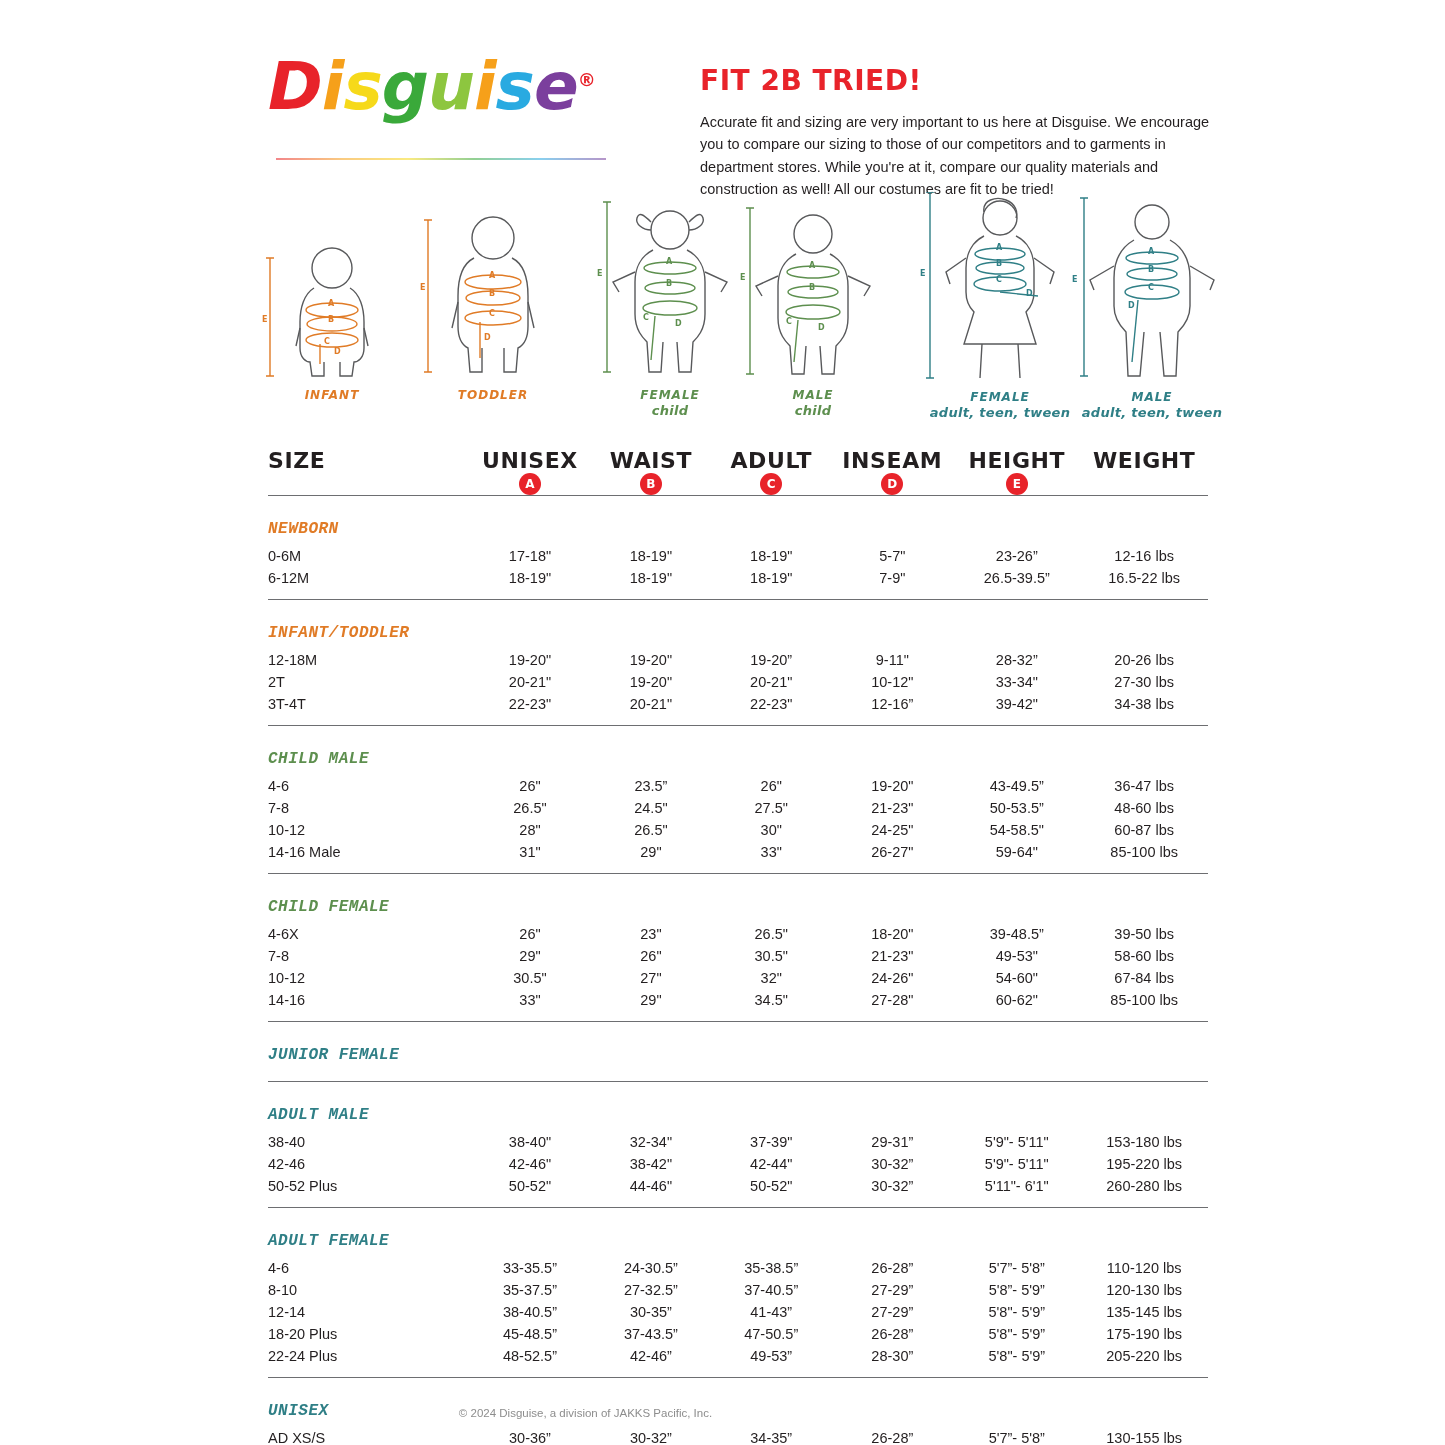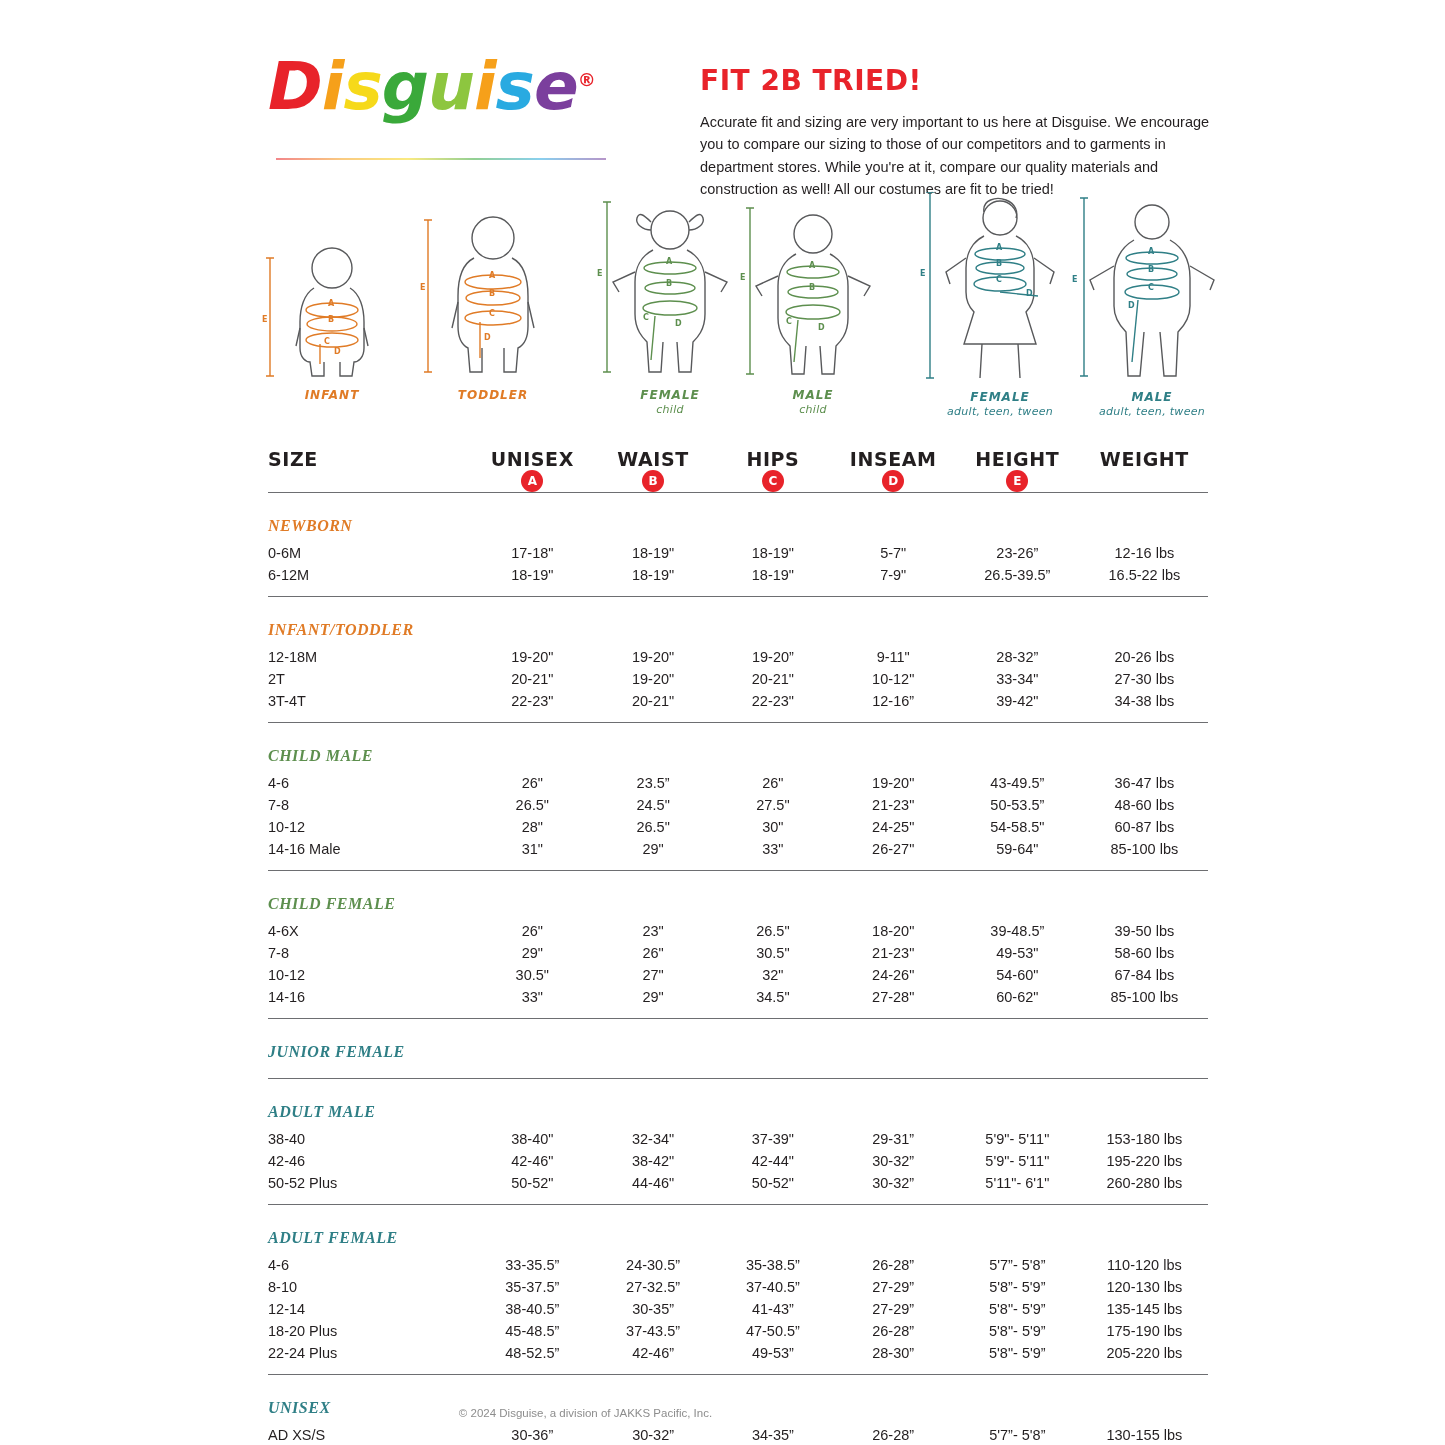--- a/index.html
+++ b/index.html
@@ -116,23 +116,23 @@
   .fig-caption {
     font-family: "DejaVu Sans", sans-serif;
     font-weight: bold;
     font-style: italic;
     font-size: 12px;
     letter-spacing: 1px;
     margin-top: 2px;
   }
   .fig-sub {
     font-family: "DejaVu Sans", sans-serif;
-    font-weight: normal;
+    font-weight: bold;
     font-style: italic;
-    font-size: 11px;
+    font-size: 13px;
     letter-spacing: .3px;
     margin-top: 1px;
   }
   .cap-orange { color: #e07b26; }
   .cap-green { color: #5d8f4e; }
   .cap-teal { color: #2f7f86; }
 
   
   .table-wrap {
     position: absolute;
@@ -150,42 +150,42 @@
     vertical-align: top;
   }
   .col-size { width: 215px; text-align: left; }
   .col-v { width: 124px; text-align: center; }
   .col-h { width: 130px; text-align: center; }
   .col-w { width: 130px; text-align: center; }
 
   .head-row th {
     font-family: "DejaVu Sans", sans-serif;
     font-weight: bold;
-    font-size: 19px;
+    font-size: 22px;
     letter-spacing: .6px;
     padding-bottom: 6px;
     color: #231f20;
   }
   .head-row th.col-size { text-align: left; }
   .badge-row td { padding-bottom: 14px; }
   .badge {
     display: inline-block;
     width: 22px; height: 22px;
     line-height: 22px;
     border-radius: 50%;
     background: #e8232a;
     color: #fff;
     font-size: 12px;
     font-weight: bold;
     font-family: "DejaVu Sans", sans-serif;
     text-align: center;
   }
 
   tr.group-row td {
-    font-family: Liberation Serif, serif;
+    font-family: Liberation Mono, monospace;
     font-weight: bold;
     font-style: italic;
     font-size: 16px;
     letter-spacing: .5px;
     padding-top: 24px;
     padding-bottom: 7px;
     border-top: 1px solid #6d6e71;
   }
   tr.group-row.first td { border-top: 1px solid #6d6e71; }
   .grp-orange { color: #e07b26; }
@@ -388,21 +388,21 @@
     </div>
   </div>
 
   <div class="table-wrap">
     <table class="size-table">
       <thead>
         <tr class="head-row">
           <th class="col-size">SIZE</th>
           <th class="col-v">UNISEX</th>
           <th class="col-v">WAIST</th>
-          <th class="col-v">HIPS</th>
+          <th class="col-v">ADULT</th>
           <th class="col-v">INSEAM</th>
           <th class="col-h">HEIGHT</th>
           <th class="col-w">WEIGHT</th>
         </tr>
         <tr class="badge-row">
           <td class="col-size"></td>
           <td class="col-v"><span class="badge">A</span></td>
           <td class="col-v"><span class="badge">B</span></td>
           <td class="col-v"><span class="badge">C</span></td>
           <td class="col-v"><span class="badge">D</span></td>

